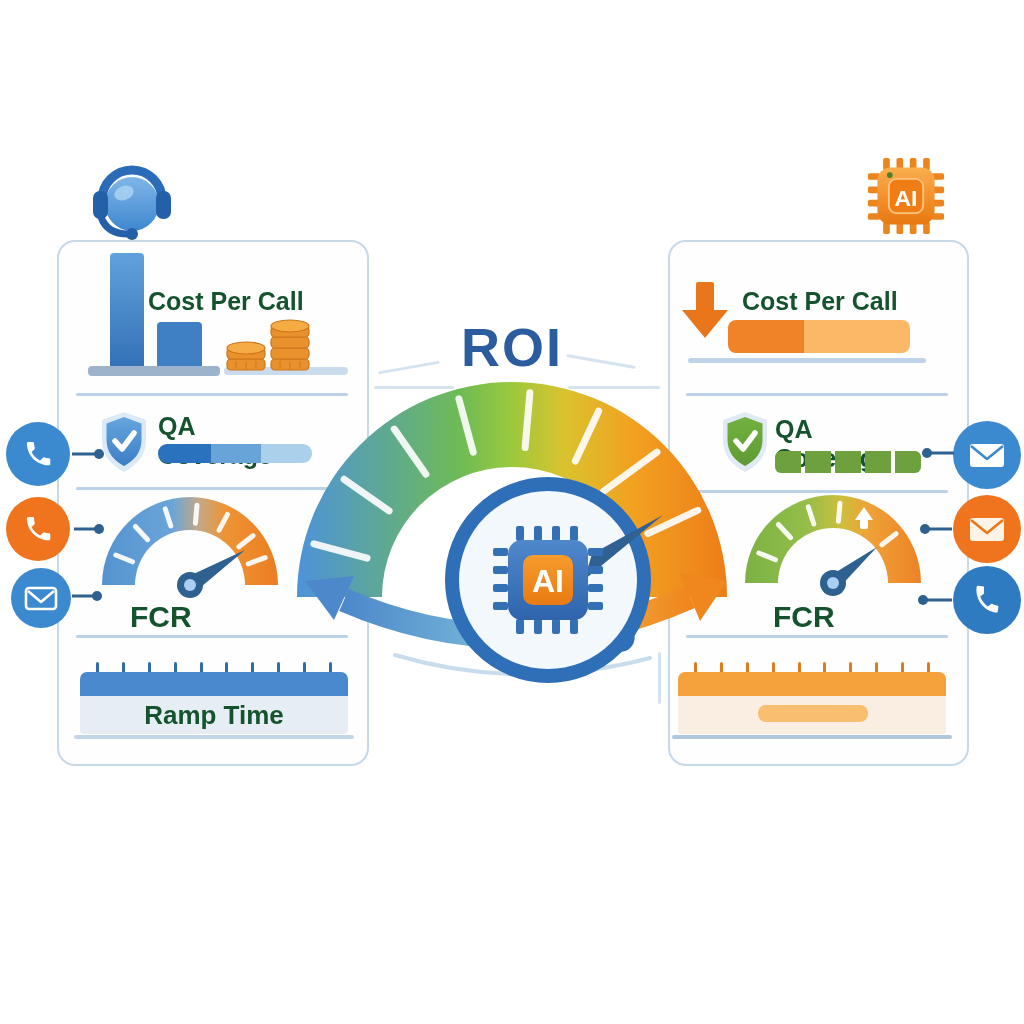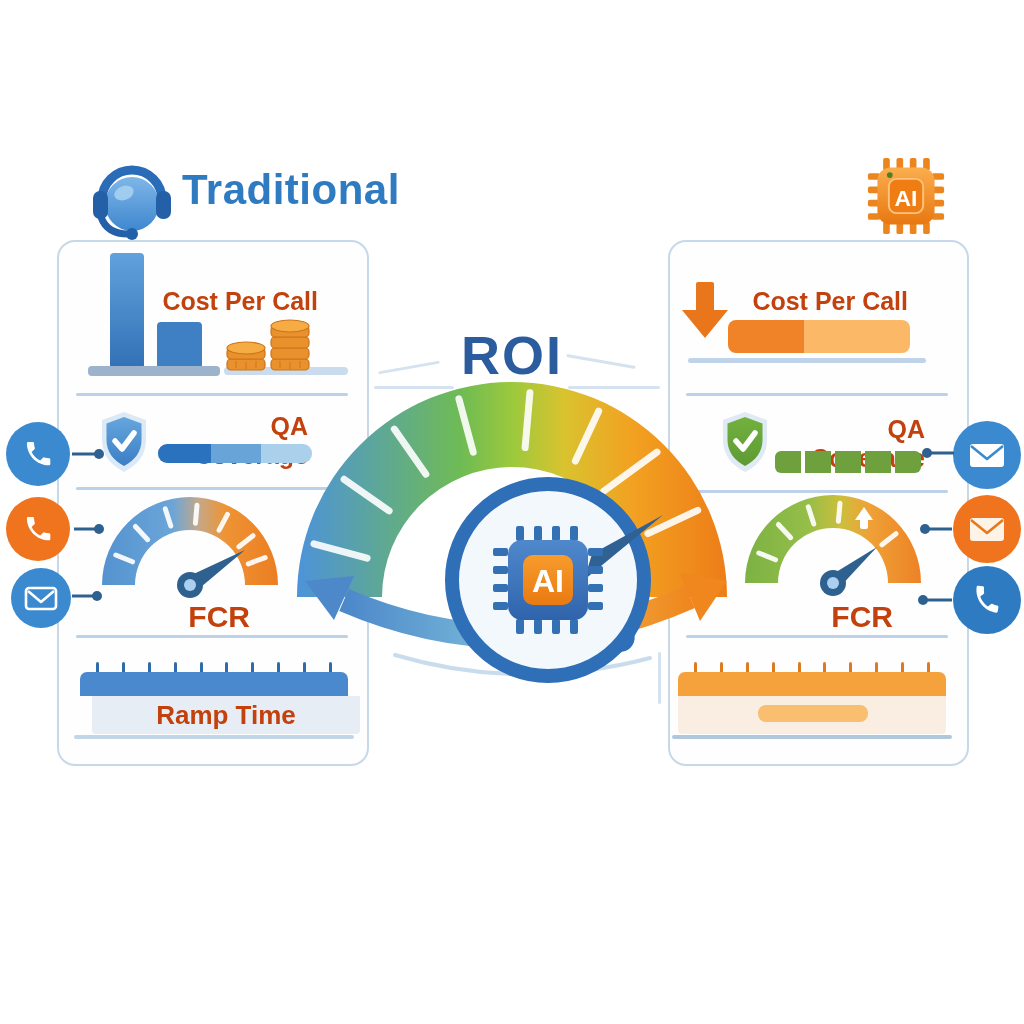--- a/index.html
+++ b/index.html
@@ -1,20 +1,20 @@
 <!DOCTYPE html>
 <html><head>
 <meta charset="utf-8">
 <style>
   html,body{margin:0;padding:0;background:#ffffff;}
   #canvas{position:relative;width:1024px;height:1024px;background:#ffffff;overflow:hidden;
           font-family:"Liberation Sans",sans-serif;}
   .abs{position:absolute;}
   .hdr{font-weight:700;font-size:42px;letter-spacing:0.5px;}
-  .metric{font-weight:700;font-size:25px;color:#c2410c;text-align:right;}
+  .metric{font-weight:700;font-size:25px;color:#14532d;text-align:left;}
   .panel{position:absolute;border:2px solid #C7D8E9;border-radius:18px;background:#FEFEFF;}
   .divider{position:absolute;height:3px;background:#BCD2E8;border-radius:2px;}
   .ghost{position:absolute;background:#D5E3F0;border-radius:2px;}
   .tickrow{position:absolute;display:flex;justify-content:space-between;}
   .tick{width:3px;height:20px;border-radius:2px;}
   .seg{height:22px;}
   svg text{font-family:"Liberation Sans",sans-serif;}
 </style>
 </head>
 <body>
@@ -29,21 +29,20 @@
       </linearGradient>
     </defs>
     <path d="M14 52 A 30 30 0 0 1 74 52" fill="none" stroke="#2B6CB8" stroke-width="9" stroke-linecap="round"></path>
     <circle cx="44" cy="56" r="27" fill="url(#headg)"></circle>
     <ellipse cx="36" cy="45" rx="10" ry="7" fill="#A9D2F2" opacity="0.85" transform="rotate(-20 36 45)"></ellipse>
     <rect x="5" y="43" width="15" height="28" rx="7" fill="#2460A8"></rect>
     <rect x="68" y="43" width="15" height="28" rx="7" fill="#2460A8"></rect>
     <path d="M13 69 Q 19 86 40 86" fill="none" stroke="#2460A8" stroke-width="7" stroke-linecap="round"></path>
     <circle cx="44" cy="86" r="6" fill="#2460A8"></circle>
   </svg>
-  <div class="abs hdr" style="left:182px;top:166px;color:#2F7BC2;">Traditional</div>
 
   <svg class="abs" style="left:866px;top:156px;" width="80" height="80" viewBox="0 0 84 84">
     <defs>
       <linearGradient id="chiporange" x1="0" y1="0" x2="0" y2="1">
         <stop offset="0" stop-color="#FBAE4E"></stop>
           <stop offset="1" stop-color="#E87710"></stop>
       </linearGradient>
     </defs>
     <g fill="#ED851E">
       <rect x="18" y="2" width="7" height="13" rx="2"></rect>
@@ -168,21 +167,21 @@
       <div class="tick" style="background:#2F6BA8;"></div>
         <div class="tick" style="background:#2F6BA8;"></div>
       <div class="tick" style="background:#2F6BA8;"></div>
         <div class="tick" style="background:#2F6BA8;"></div>
       <div class="tick" style="background:#2F6BA8;"></div>
         <div class="tick" style="background:#2F6BA8;"></div>
       <div class="tick" style="background:#2F6BA8;"></div>
         <div class="tick" style="background:#2F6BA8;"></div>
     </div>
     <div class="abs" style="left:0;top:10px;width:268px;height:24px;background:#4A89CE;border-radius:7px 7px 0 0;"></div>
-    <div class="abs metric" style="left:12px;top:34px;width:268px;height:38px;background:#E6EDF4;border-radius:0 0 4px 4px;
+    <div class="abs metric" style="left:0;top:34px;width:268px;height:38px;background:#E6EDF4;border-radius:0 0 4px 4px;
          display:flex;align-items:center;justify-content:center;font-size:26px;">
       <span>Ramp Time</span>
     </div>
     <div class="abs" style="left:-6px;top:73px;width:280px;height:4px;background:#C2D6E8;border-radius:3px;"></div>
   </div>
 
   <div class="panel" style="left:668px;top:240px;width:297px;height:522px;"></div>
 
   <svg class="abs" style="left:682px;top:282px;" width="46" height="56" viewBox="0 0 46 56">
     <rect x="14" y="0" width="18" height="30" rx="2" fill="#E9761B"></rect>
@@ -259,21 +258,21 @@
       <div class="tick" style="background:#DE7A20;"></div>
         <div class="tick" style="background:#DE7A20;"></div>
     </div>
     <div class="abs" style="left:0;top:10px;width:268px;height:24px;background:#F6A23C;border-radius:7px 7px 0 0;"></div>
     <div class="abs" style="left:0;top:34px;width:268px;height:38px;background:#FAEEE3;border-radius:0 0 4px 4px;">
       <div class="abs" style="left:80px;top:9px;width:110px;height:17px;background:#F9BE6F;border-radius:8px;"></div>
     </div>
     <div class="abs" style="left:-6px;top:73px;width:280px;height:4px;background:#AFC8DE;border-radius:3px;"></div>
   </div>
 
-  <div class="abs" style="left:412px;top:324px;width:200px;text-align:center;font-size:54px;font-weight:800;
+  <div class="abs" style="left:412px;top:316px;width:200px;text-align:center;font-size:54px;font-weight:800;
        color:#2B5C9E;letter-spacing:2px;">ROI</div>
 
   <svg class="abs" style="left:297px;top:377px;" width="430" height="230" viewBox="0 0 430 230">
     <defs>
       <linearGradient id="biggauge" x1="0" y1="0" x2="1" y2="0">
         <stop offset="0" stop-color="#4D93DA"></stop>
           <stop offset="0.38" stop-color="#6EBB55"></stop>
         <stop offset="0.5" stop-color="#9BC93D"></stop>
           <stop offset="0.62" stop-color="#D9C32F"></stop>
         <stop offset="0.78" stop-color="#F2A121"></stop>

